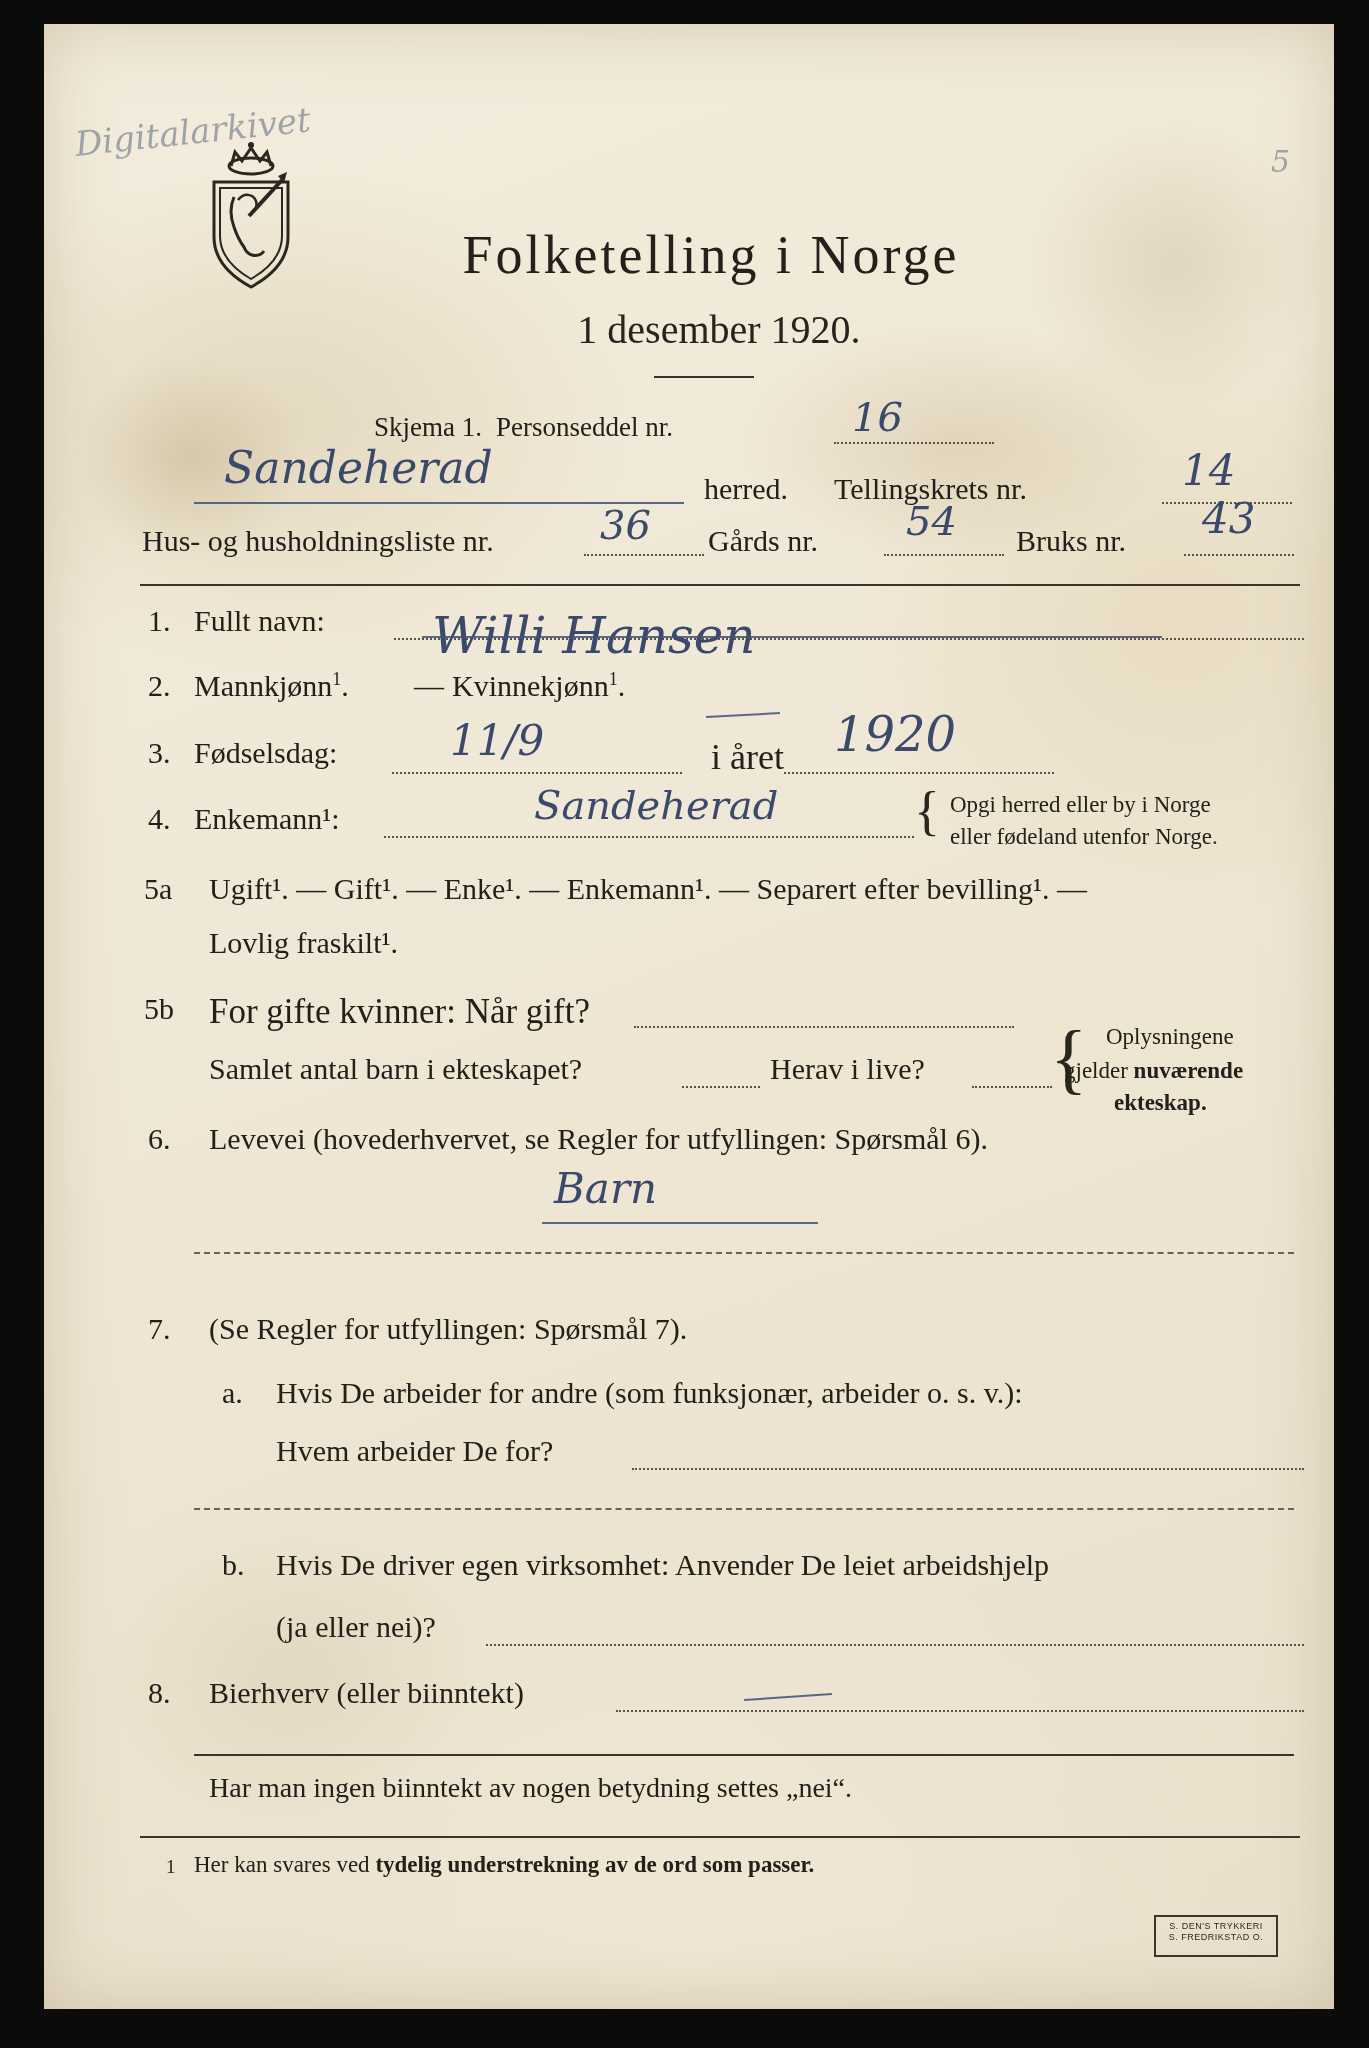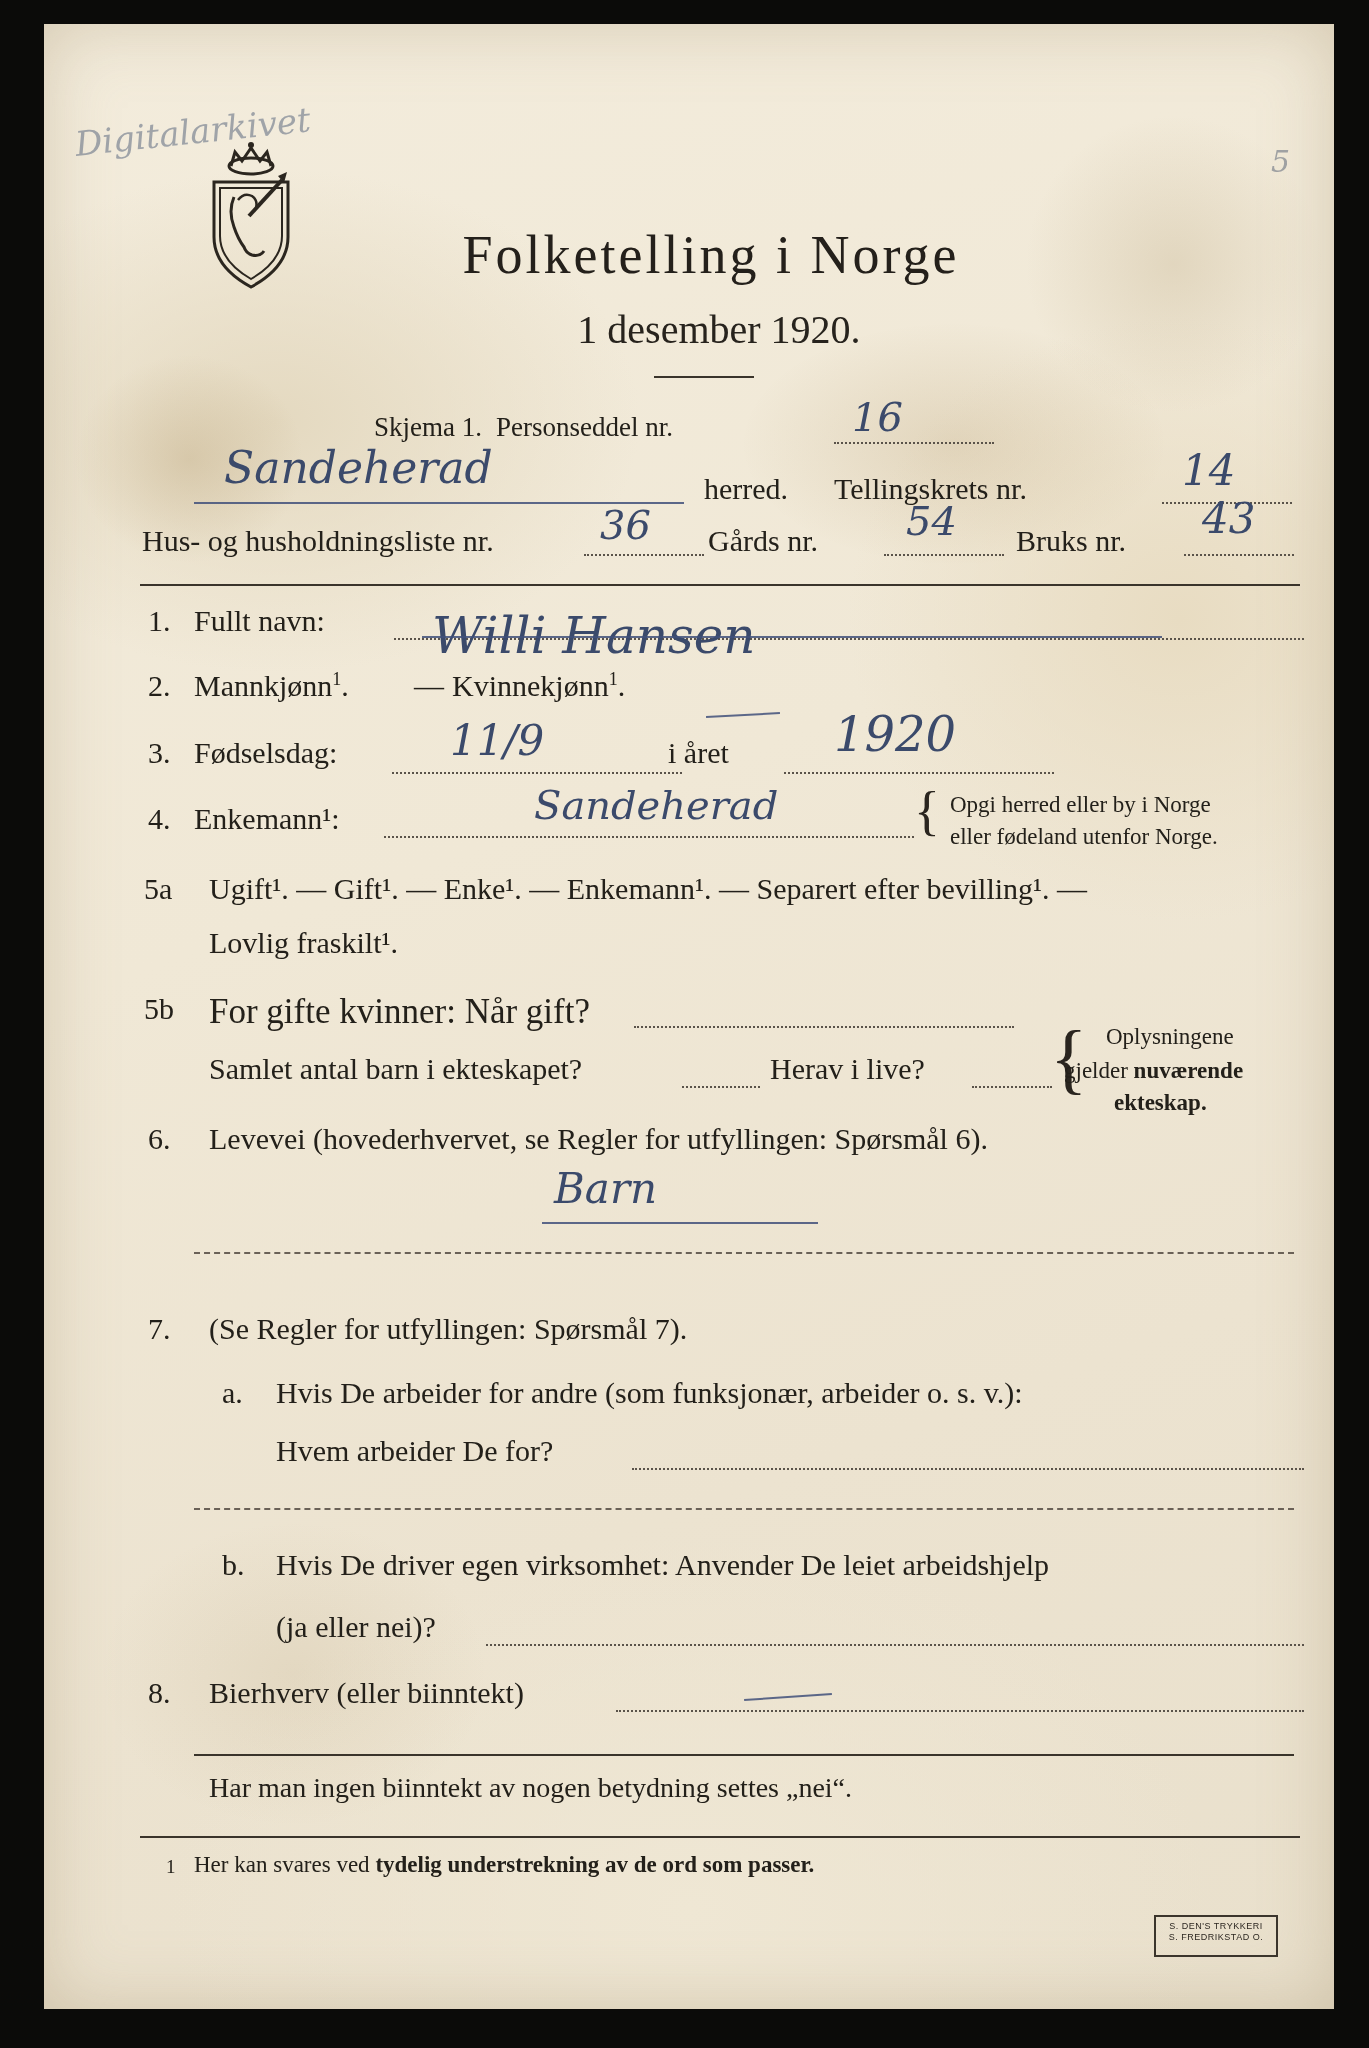--- a/index.html
+++ b/index.html
@@ -242,21 +242,21 @@
     <div class="printed" style="left:104px; top:645px; font-size:30px;">2.</div>
     <div class="printed" style="left:150px; top:645px; font-size:30px;"><span>Mannkjønn</span><sup>1</sup>.</div>
     <div class="printed" style="left:370px; top:645px; font-size:30px;">—</div>
     <div class="printed" style="left:408px; top:645px; font-size:30px;"><span>Kvinnekjønn</span><sup>1</sup>.</div>
     <div class="underline-hand" style="left:662px; top:690px; width:74px; transform:rotate(-3deg);"></div>
 
     <div class="printed" style="left:104px; top:712px; font-size:30px;">3.</div>
     <div class="printed" style="left:150px; top:712px; font-size:30px;">Fødselsdag:</div>
     <div class="dotline" style="left:348px; top:748px; width:290px;"></div>
     <div class="hand" style="left:406px; top:692px; font-size:42px;">11/9</div>
-    <div class="printed" style="left:624px; top:712px; font-size:30px;">i året</div>
+    <div class="printed" style="left:667px; top:712px; font-size:36px;">i året</div>
     <div class="dotline" style="left:740px; top:748px; width:270px;"></div>
     <div class="hand" style="left:790px; top:682px; font-size:48px;">1920</div>
 
     <div class="printed" style="left:104px; top:778px; font-size:30px;">4.</div>
     <div class="printed" style="left:150px; top:778px; font-size:30px;">Enkemann¹:</div>
     <div class="dotline" style="left:340px; top:812px; width:530px;"></div>
     <div class="hand" style="left:490px; top:758px; font-size:40px;">Sandeherad</div>
     <div class="brace" style="left:870px; top:756px;">{</div>
     <div class="printed small" style="left:906px; top:768px;">Opgi herred eller by i Norge</div>
     <div class="printed small" style="left:906px; top:800px;">eller fødeland utenfor Norge.</div>

